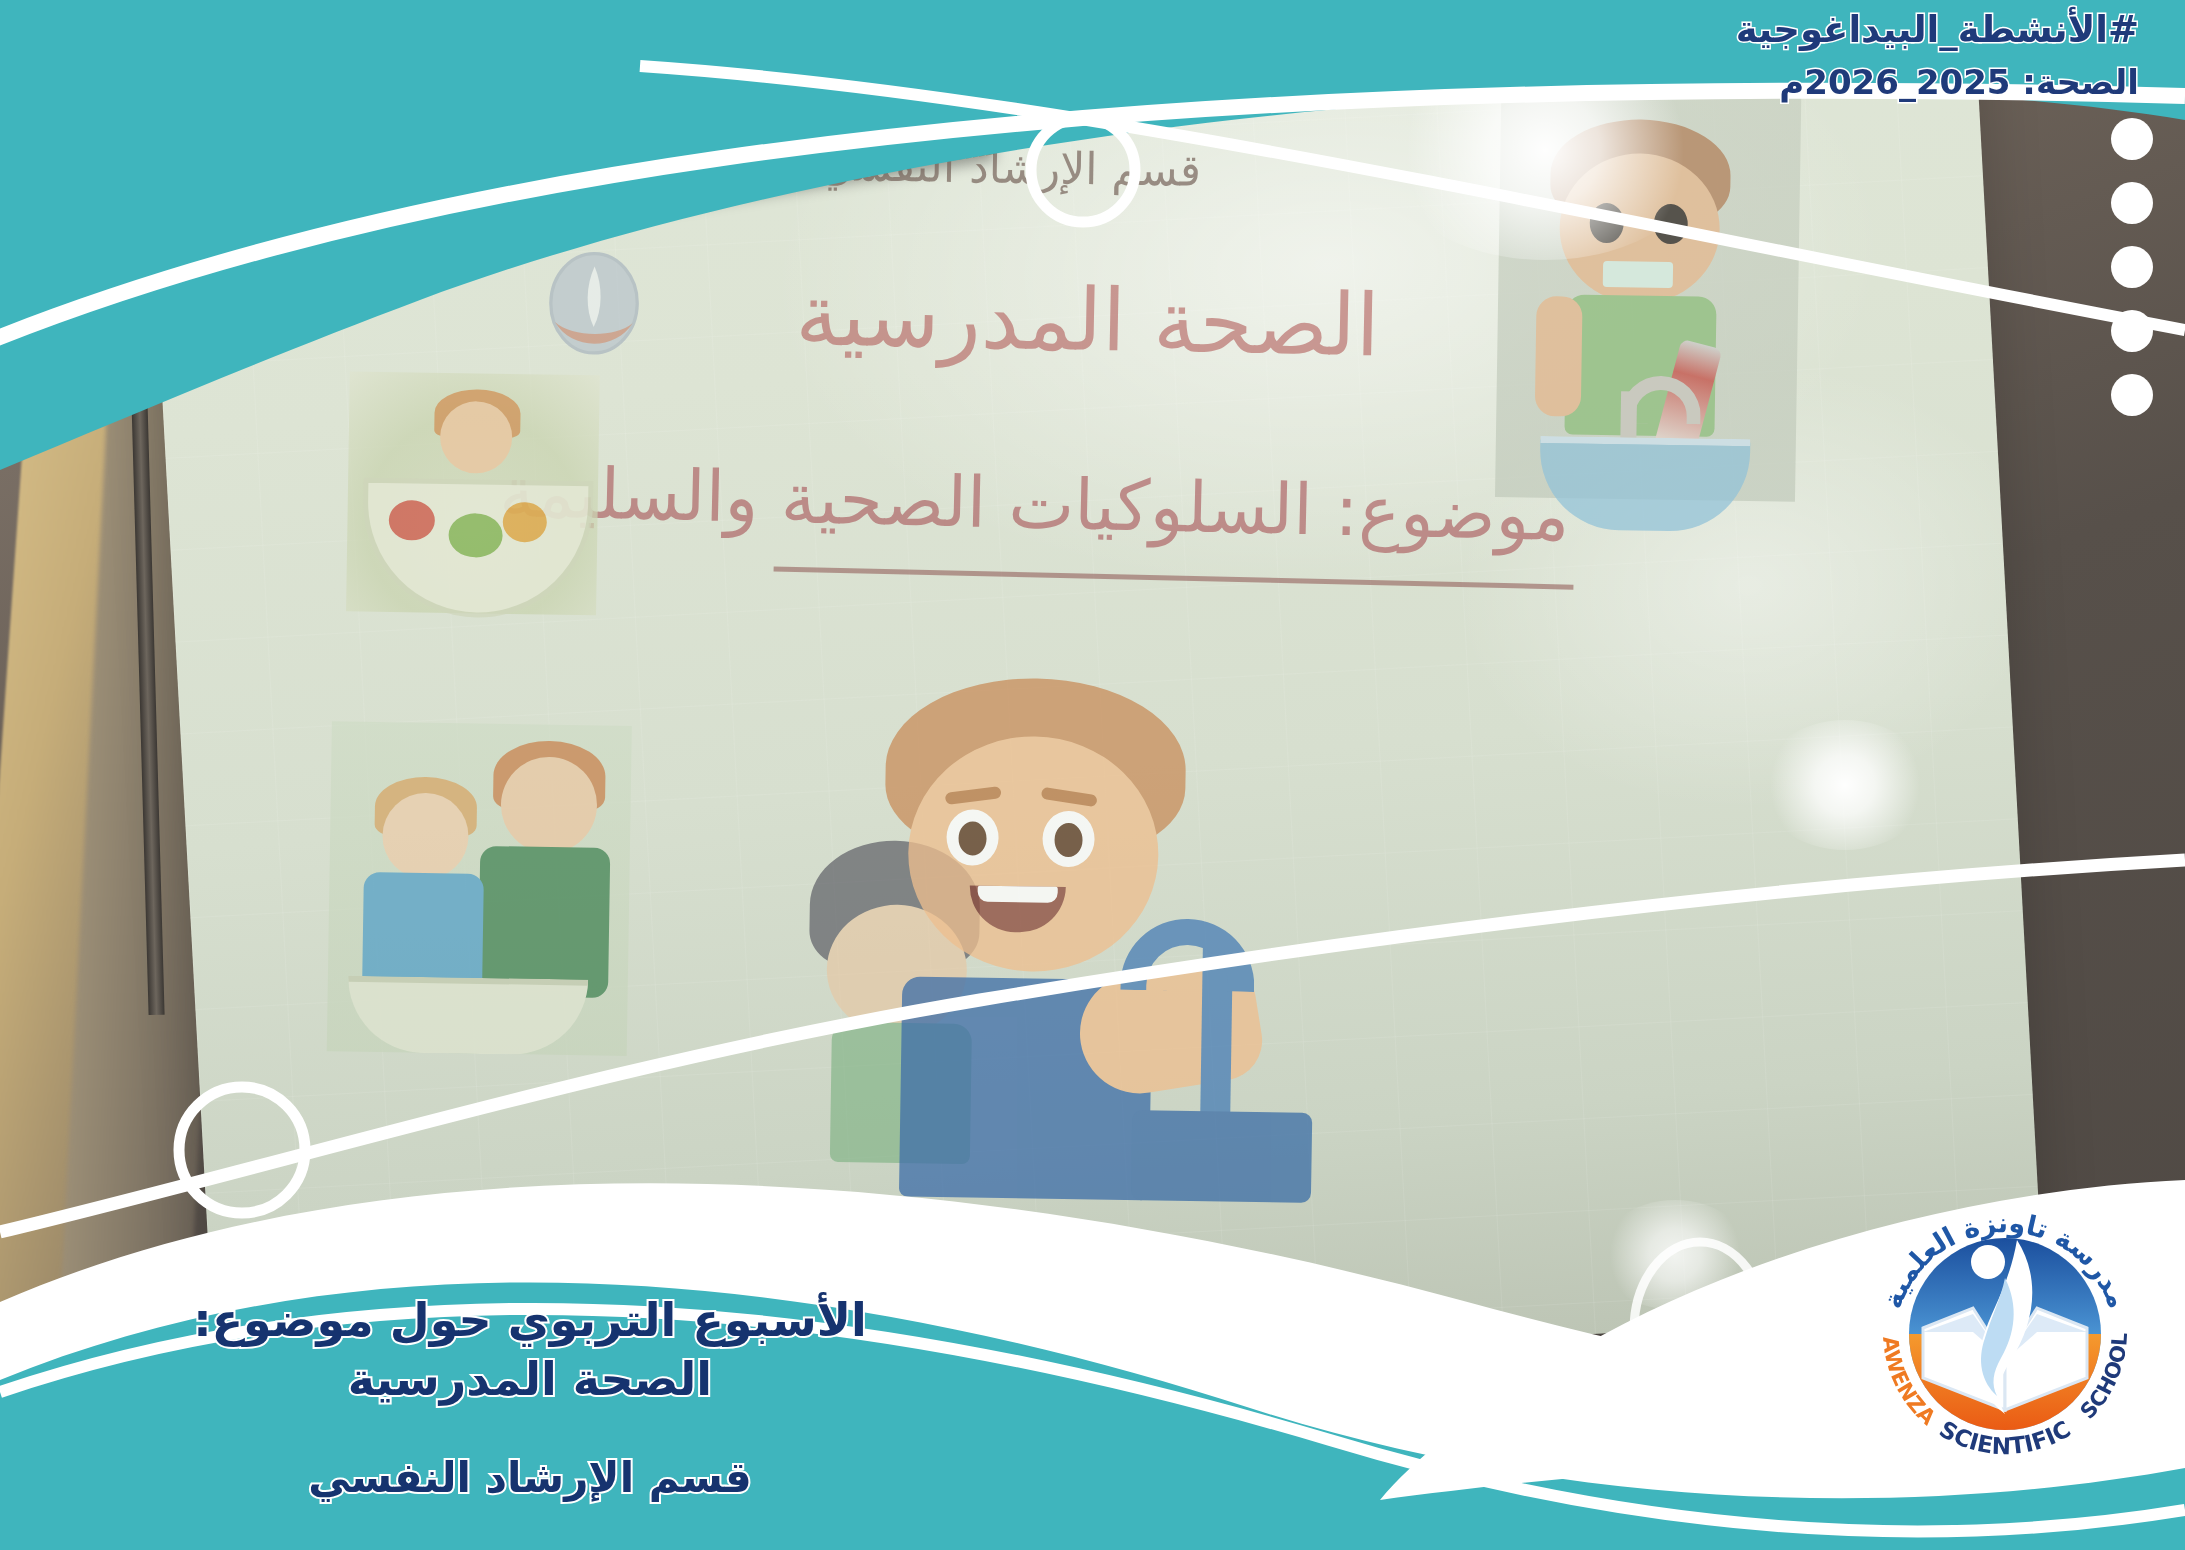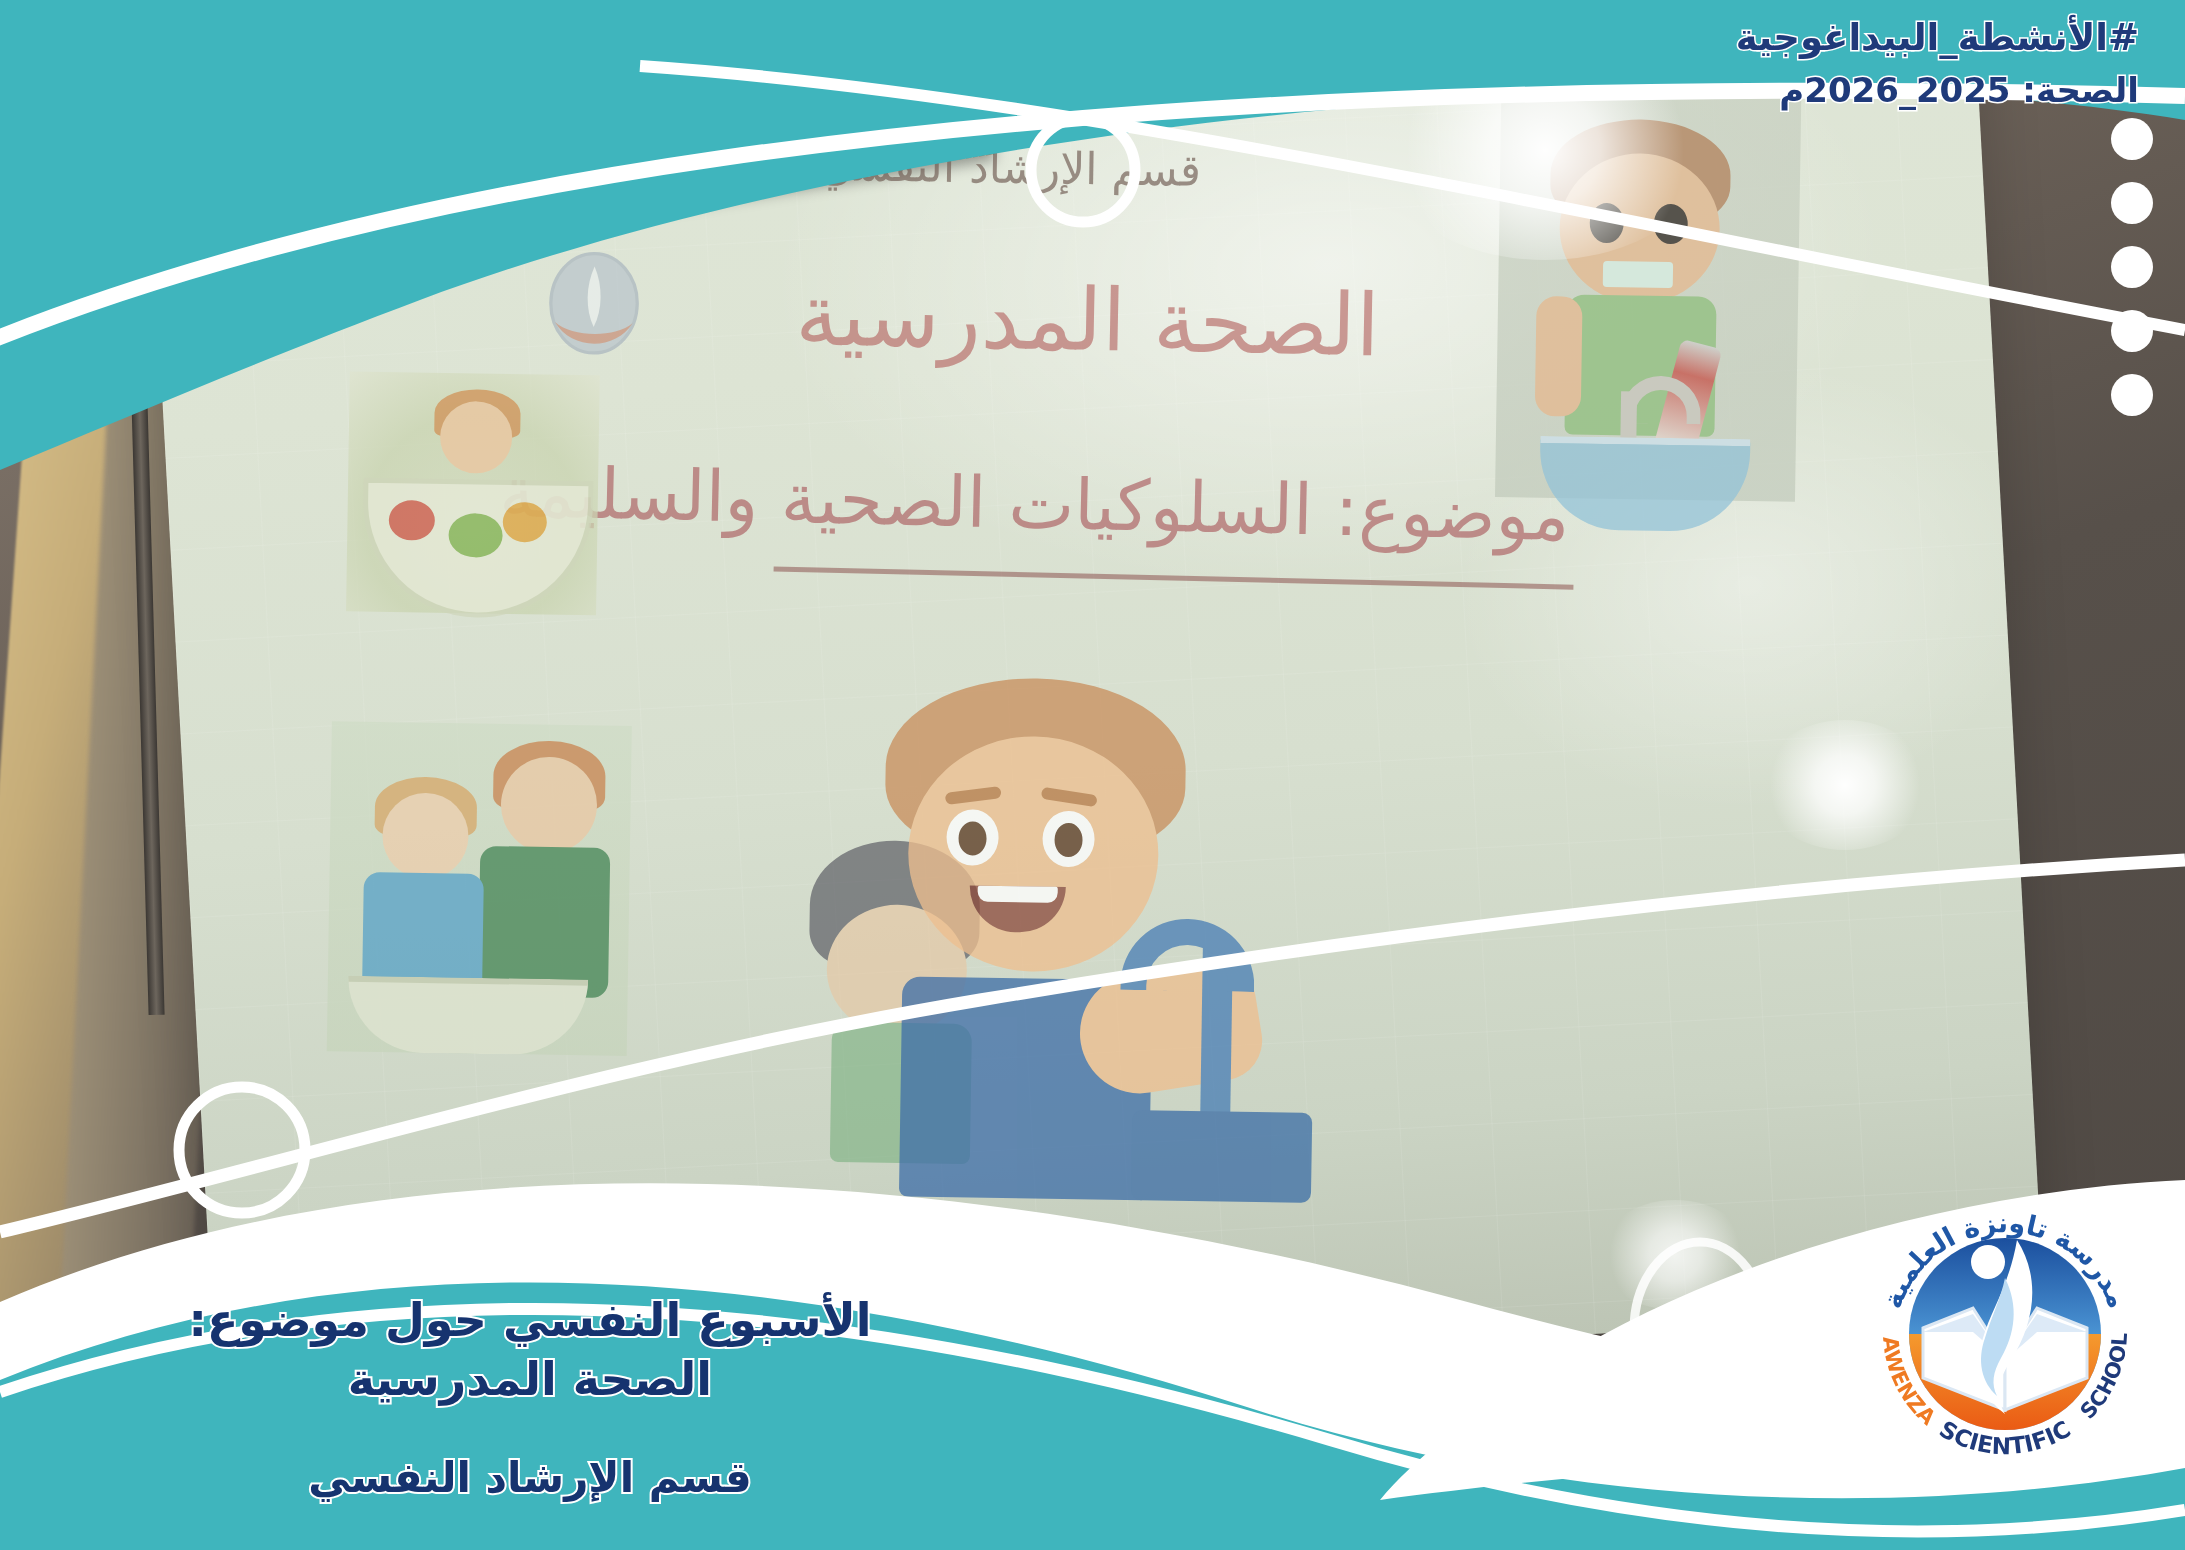--- a/index.html
+++ b/index.html
@@ -338,21 +338,20 @@
     direction: rtl;
     line-height: 1.18;
   }
   .header-text .h-line {
     font-size: 37px;
     font-weight: bold;
     color: #1f3a7a;
     -webkit-text-stroke: 3px #ffffff;
     paint-order: stroke fill;
     white-space: nowrap;
-    margin-top: 8px;
   }
   .header-text .h-line.sub {
     font-size: 34px;
     margin-top: 10px;
   }
 
   .caption {
     position: absolute;
     left: 150px;
     bottom: 48px;
@@ -549,21 +548,21 @@
     <div class="dot"></div>
     <div class="dot"></div>
   </div>
 
   <div class="header-text">
     <div class="h-line">#الأنشطة_البيداغوجية</div>
     <div class="h-line sub">الصحة: 2025_2026م</div>
   </div>
 
   <div class="caption">
-    <div class="c-main">الأسبوع النفسي حول موضوع:</div>
+    <div class="c-main">الأسبوع التربوي حول موضوع:</div>
     <div class="c-main">الصحة المدرسية</div>
     <div class="c-sub">قسم الإرشاد النفسي</div>
   </div>
 
   <div class="logo">
     <svg viewBox="0 0 300 300">
       <defs>
         <linearGradient id="gblue" x1="0" y1="0" x2="0" y2="1">
           <stop offset="0%" stop-color="#1b4f9e"></stop>
           <stop offset="55%" stop-color="#4f9ad8"></stop>

